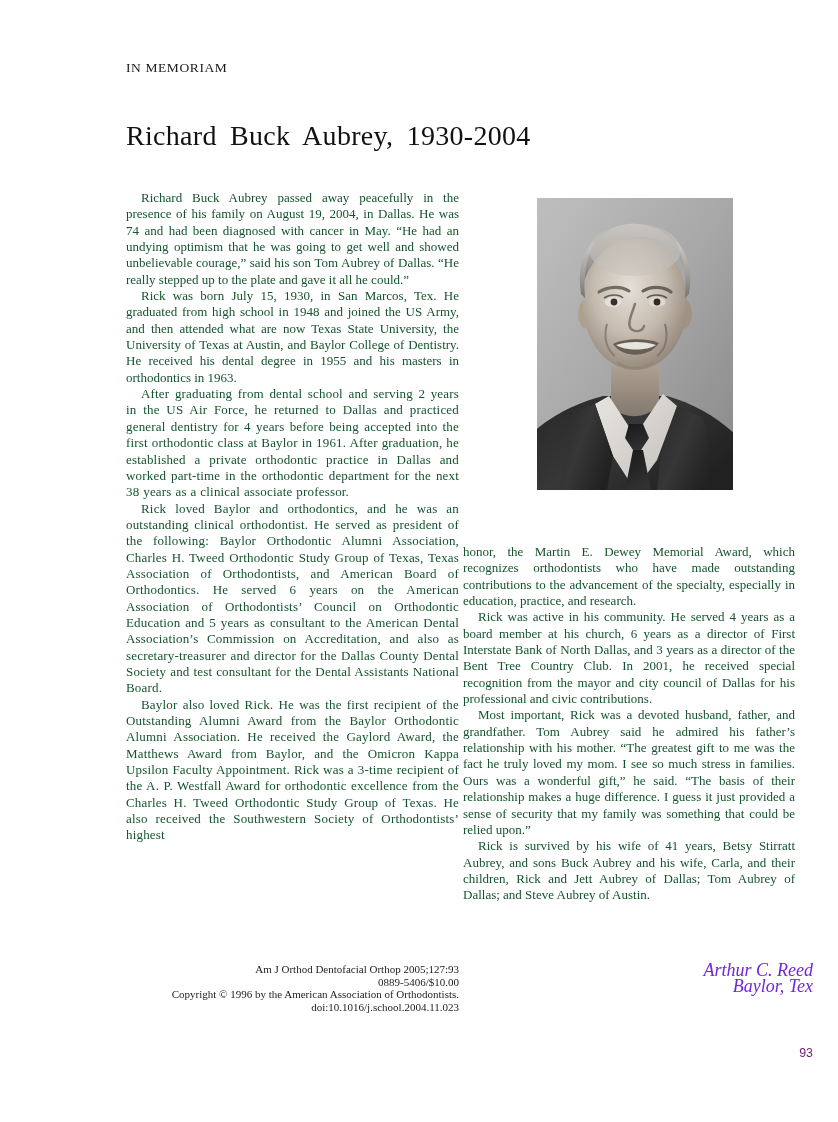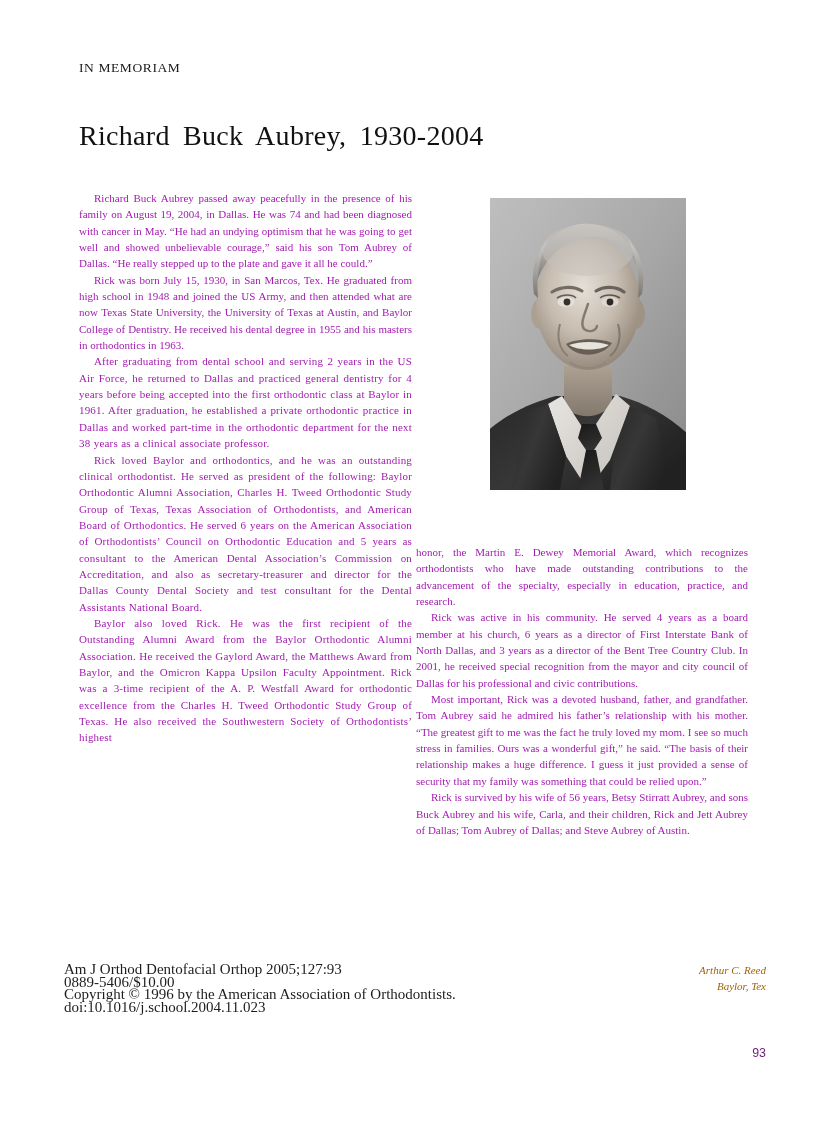--- a/index.html
+++ b/index.html
@@ -14,20 +14,21 @@
     position: relative;
     font-family: "Liberation Serif", serif;
     color: #1c1c1c;
     overflow: hidden;
   }
 
   .page {
     position: absolute;
     inset: 0;
     background: #ffffff;
+    margin-left: 47px;
   }
 
   
   .running-head {
     position: absolute;
     left: 79px;
     top: 60px;
     font-size: 13.5px;
     letter-spacing: 0.6px;
     font-family: "Liberation Serif", serif;
@@ -45,25 +46,25 @@
     letter-spacing: 0.3px;
     word-spacing: 6px;
     color: #111111;
     margin: 0;
     font-family: "Liberation Serif", serif;
   }
 
   
   .col {
     position: absolute;
-    font-size: 11px;
+    font-size: 13px;
     line-height: 16.35px;
     text-align: justify;
     text-justify: inter-word;
-    color: #a21caf;
+    color: #14532d;
   }
   .col-left {
     left: 79px;
     top: 190px;
     width: 333px;
   }
   .col-right {
     left: 416px;
     top: 544px;
     width: 332px;
@@ -94,41 +95,42 @@
   }
   .photo-frame svg {
     display: block;
     width: 196px;
     height: 292px;
   }
 
   
   .citation {
     position: absolute;
-    left: 64px;
+    left: 72px;
     top: 963px;
     width: 340px;
-    font-size: 15px;
+    font-size: 11px;
     line-height: 12.6px;
     color: #1d1d1d;
     font-family: "Liberation Serif", serif;
+    text-align: right;
   }
   .citation div { white-space: nowrap; }
 
   
   .signature {
     position: absolute;
     left: 434px;
     top: 962px;
     width: 332px;
     text-align: right;
     font-style: italic;
-    font-size: 11px;
+    font-size: 18px;
     line-height: 16.4px;
-    color: #a16207;
+    color: #6d28d9;
   }
 
   
   .folio {
     position: absolute;
     left: 700px;
     top: 1046px;
     width: 66px;
     text-align: right;
     font-size: 12.4px;
@@ -236,21 +238,21 @@
     <p>Rick was born July 15, 1930, in San Marcos, Tex. He graduated from high school in 1948 and joined the US Army, and then attended what are now Texas State University, the University of Texas at Austin, and Baylor College of Dentistry. He received his dental degree in 1955 and his masters in orthodontics in 1963.</p>
     <p class="wide">After graduating from dental school and serving 2 years in the US Air Force, he returned to Dallas and practiced general dentistry for 4 years before being accepted into the first orthodontic class at Baylor in 1961. After graduation, he established a private orthodontic practice in Dallas and worked part-time in the orthodontic department for the next 38 years as a clinical associate professor.</p>
     <p class="wide">Rick loved Baylor and orthodontics, and he was an outstanding clinical orthodontist. He served as president of the following: Baylor Orthodontic Alumni Association, Charles H. Tweed Orthodontic Study Group of Texas, Texas Association of Orthodontists, and American Board of Orthodontics. He served 6 years on the American Association of Orthodontists’ Council on Orthodontic Education and 5 years as consultant to the American Dental Association’s Commission on Accreditation, and also as secretary-treasurer and director for the Dallas County Dental Society and test consultant for the Dental Assistants National Board.</p>
     <p class="wide">Baylor also loved Rick. He was the first recipient of the Outstanding Alumni Award from the Baylor Orthodontic Alumni Association. He received the Gaylord Award, the Matthews Award from Baylor, and the Omicron Kappa Upsilon Faculty Appointment. Rick was a 3-time recipient of the A. P. Westfall Award for orthodontic excellence from the Charles H. Tweed Orthodontic Study Group of Texas. He also received the Southwestern Society of Orthodontists’ highest</p>
   </div>
 
   <div class="col col-right">
     <p class="nonindent">honor, the Martin E. Dewey Memorial Award, which recognizes orthodontists who have made outstanding contributions to the advancement of the specialty, especially in education, practice, and research.</p>
     <p>Rick was active in his community. He served 4 years as a board member at his church, 6 years as a director of First Interstate Bank of North Dallas, and 3 years as a director of the Bent Tree Country Club. In 2001, he received special recognition from the mayor and city council of Dallas for his professional and civic contributions.</p>
     <p>Most important, Rick was a devoted husband, father, and grandfather. Tom Aubrey said he admired his father’s relationship with his mother. “The greatest gift to me was the fact he truly loved my mom. I see so much stress in families. Ours was a wonderful gift,” he said. “The basis of their relationship makes a huge difference. I guess it just provided a sense of security that my family was something that could be relied upon.”</p>
-    <p>Rick is survived by his wife of 56 years, Betsy Stirratt Aubrey, and sons Buck Aubrey and his wife, Carla, and their children, Rick and Jett Aubrey of Dallas; Tom Aubrey of Dallas; and Steve Aubrey of Austin.</p>
+    <p>Rick is survived by his wife of 41 years, Betsy Stirratt Aubrey, and sons Buck Aubrey and his wife, Carla, and their children, Rick and Jett Aubrey of Dallas; Tom Aubrey of Dallas; and Steve Aubrey of Austin.</p>
   </div>
 
   <div class="citation">
     <div>Am J Orthod Dentofacial Orthop 2005;127:93</div>
     <div>0889-5406/$10.00</div>
     <div>Copyright © 1996 by the American Association of Orthodontists.</div>
     <div>doi:10.1016/j.school.2004.11.023</div>
   </div>
 
   <div class="signature">

